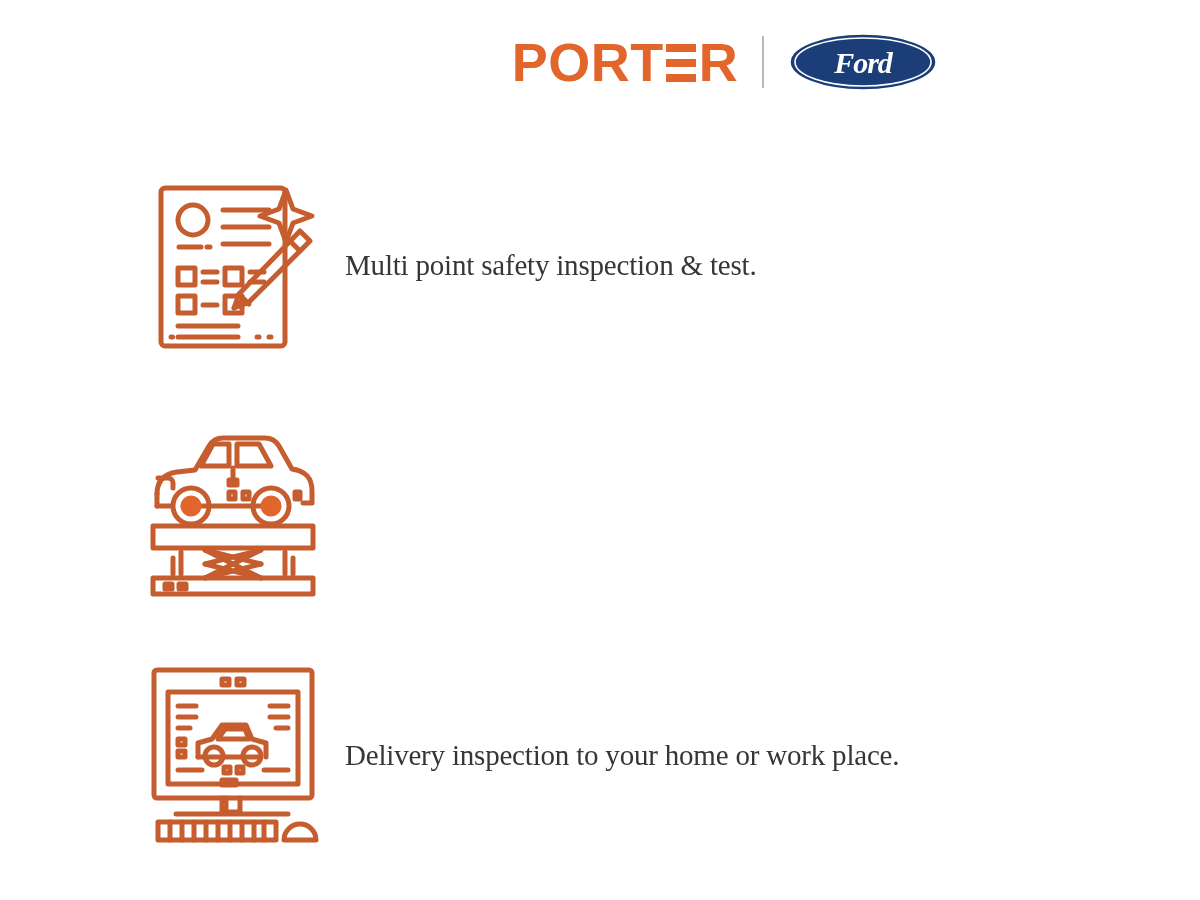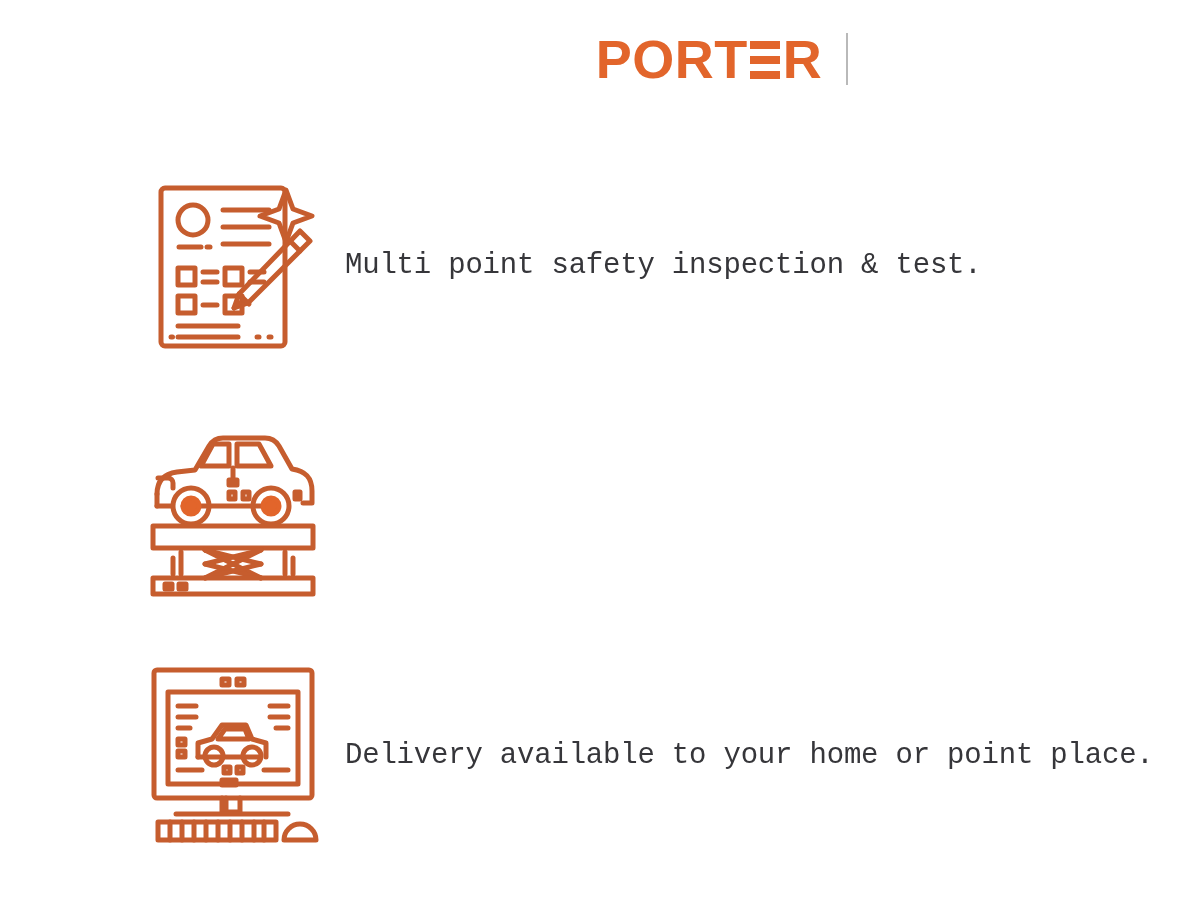--- a/index.html
+++ b/index.html
@@ -101,21 +101,21 @@
     min-width: 185px;
     height: 185px;
     display: flex;
     align-items: center;
     justify-content: center;
   }
 
   .feature-text {
     margin-left: 20px;
     color: #36363a;
-    font-family: Liberation Mono, monospace;
+    font-family: Liberation Serif, serif;
     font-size: 29px;
     line-height: 1.42;
     letter-spacing: -0.2px;
     font-weight: 400;
     white-space: pre-line;
     margin-top: 6px;
   }
 
   .ico { display:block; }
 </style>
@@ -131,20 +131,28 @@
       <span class="e-glyph">
           <i></i>
           <i></i>
           <i></i>
         </span>
       <span class="pw-text">R</span>
     </div>
 
     <div class="brand-divider"></div>
 
+    <span class="ford-logo">
+      <svg width="150" height="60" viewBox="0 0 150 60" class="ico">
+        <ellipse cx="75" cy="30" rx="73" ry="28" fill="#1B3D78" stroke="#ffffff" stroke-width="1.5"></ellipse>
+        <ellipse cx="75" cy="30" rx="68" ry="24" fill="none" stroke="#ffffff" stroke-width="1.6"></ellipse>
+
+        <text x="75" y="41" font-family="'Liberation Serif', serif" font-size="30" font-style="italic" font-weight="700" fill="#ffffff" text-anchor="middle" letter-spacing="-1">Ford</text>
+      </svg>
+    </span>
   </div>
 
   <div class="features">
 
     <div class="feature-row">
       <div class="feature-icon">
         <svg width="175" height="178" viewBox="0 0 175 178" class="ico" fill="none" stroke="#C65D2E" stroke-width="5" stroke-linecap="round" stroke-linejoin="round">
 
           <rect x="16" y="14" width="124" height="158" rx="4"></rect>
 
@@ -286,17 +294,17 @@
           <path d="M64 160 v18"></path>
           <path d="M76 160 v18"></path>
           <path d="M88 160 v18"></path>
           <path d="M100 160 v18"></path>
           <path d="M112 160 v18"></path>
           <path d="M122 160 v18"></path>
 
           <path d="M142 178 a16 16 0 0 1 32 0 z"></path>
         </svg>
       </div>
-      <div class="feature-text">Delivery available to your home or point place.</div>
+      <div class="feature-text">Delivery inspection to your home or work place.</div>
     </div>
 
   </div>
 </div>
 
 </body></html>

